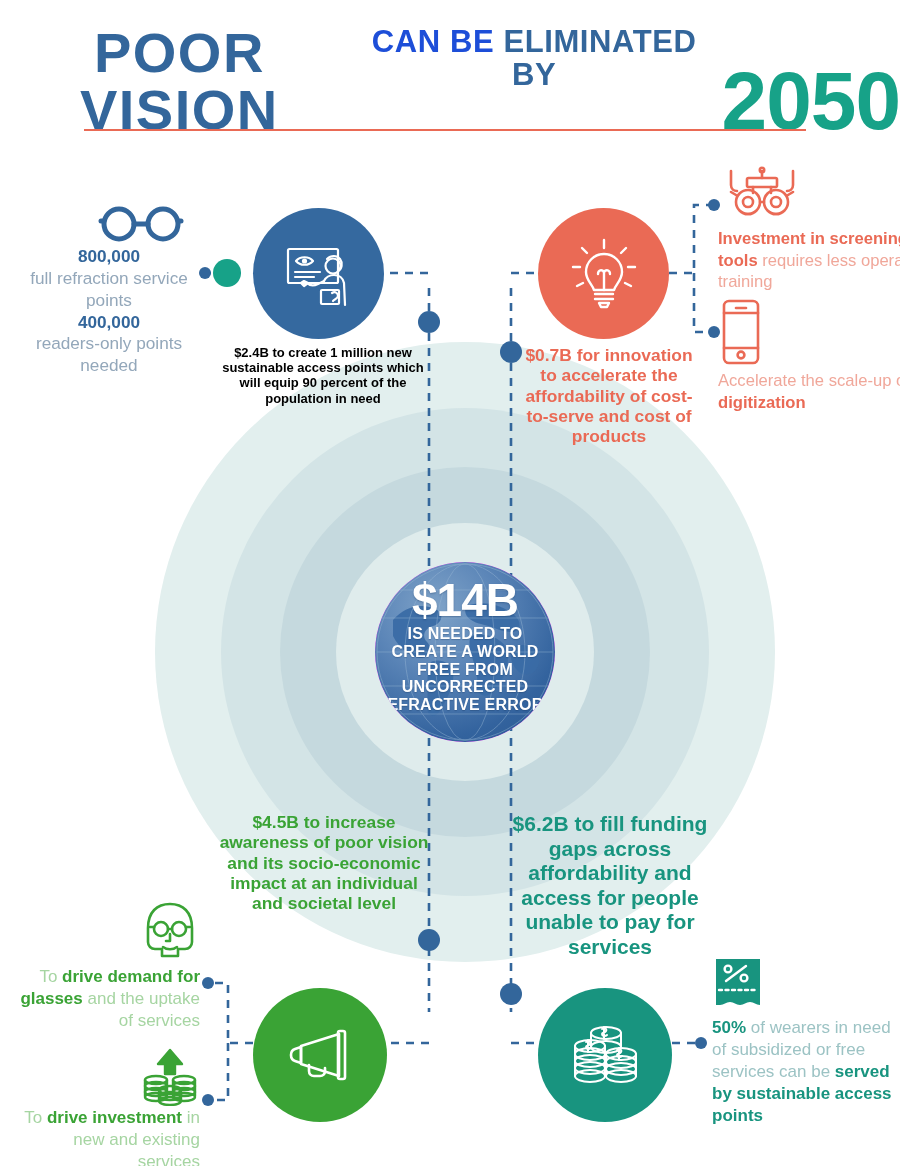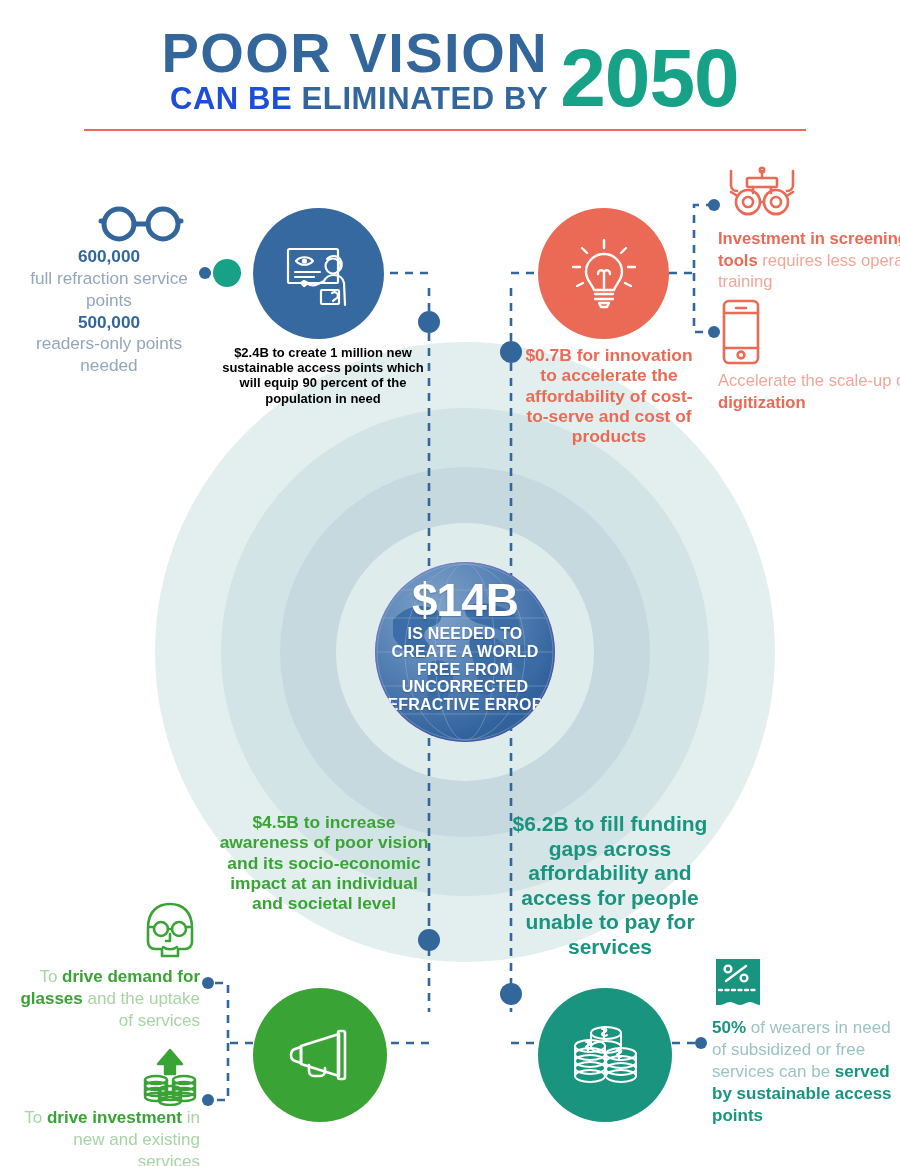--- a/index.html
+++ b/index.html
@@ -7,21 +7,21 @@
     width:900px;height:1166px;position:relative;overflow:hidden;
     font-family:"Liberation Sans","DejaVu Sans",sans-serif;
     -webkit-font-smoothing:antialiased;
   }
 
   
   #header{position:absolute;left:0;top:24px;width:900px;text-align:center;}
   #title-row{
     display:flex;align-items:flex-end;justify-content:center;gap:0px;
   }
-  #title-left{display:flex;flex-direction:column;align-items:flex-end;}
+  #title-left{display:flex;flex-direction:row;align-items:flex-start;}
   .t-poor{
     font-size:56px;font-weight:bold;color:#33669b;letter-spacing:1.5px;line-height:1.02;
   }
   .t-sub{
     font-size:31px;font-weight:bold;letter-spacing:0.6px;line-height:1.05;
     margin-top:2px;
   }
   .t-can{color:#1d4ed8;margin-top:12px;}
   .t-elim{color:#33669b;}
   .t-year{
@@ -276,23 +276,23 @@
     <g stroke="#33669b" stroke-width="5" fill="none" stroke-linecap="round">
       <circle cx="22" cy="21" r="15"></circle>
       <circle cx="66" cy="21" r="15"></circle>
       <line x1="37" y1="21" x2="51" y2="21"></line>
       <line x1="4" y1="18" x2="7" y2="18"></line>
       <line x1="81" y1="18" x2="84" y2="18"></line>
     </g>
   </svg>
 </div>
 <div class="side" id="stat-points">
-  <b>600,000</b><br>
+  <b>800,000</b><br>
   <span>full refraction service points</span><br>
-  <b>500,000</b><br>
+  <b>400,000</b><br>
   <span>readers-only points needed</span>
 </div>
 
 <div class="lineicon" id="icon-phoropter">
   <svg width="78" height="56" viewBox="0 0 78 56">
     <g stroke="#ea6a55" stroke-width="2.6" fill="none" stroke-linecap="round" stroke-linejoin="round">
       <path d="M8,6 L8,20 c0,4 3,6 6,6"></path>
       <path d="M70,6 L70,20 c0,4 -3,6 -6,6"></path>
       <rect x="24" y="13" width="30" height="9" rx="1.5"></rect>
       <line x1="39" y1="6" x2="39" y2="13"></line>

